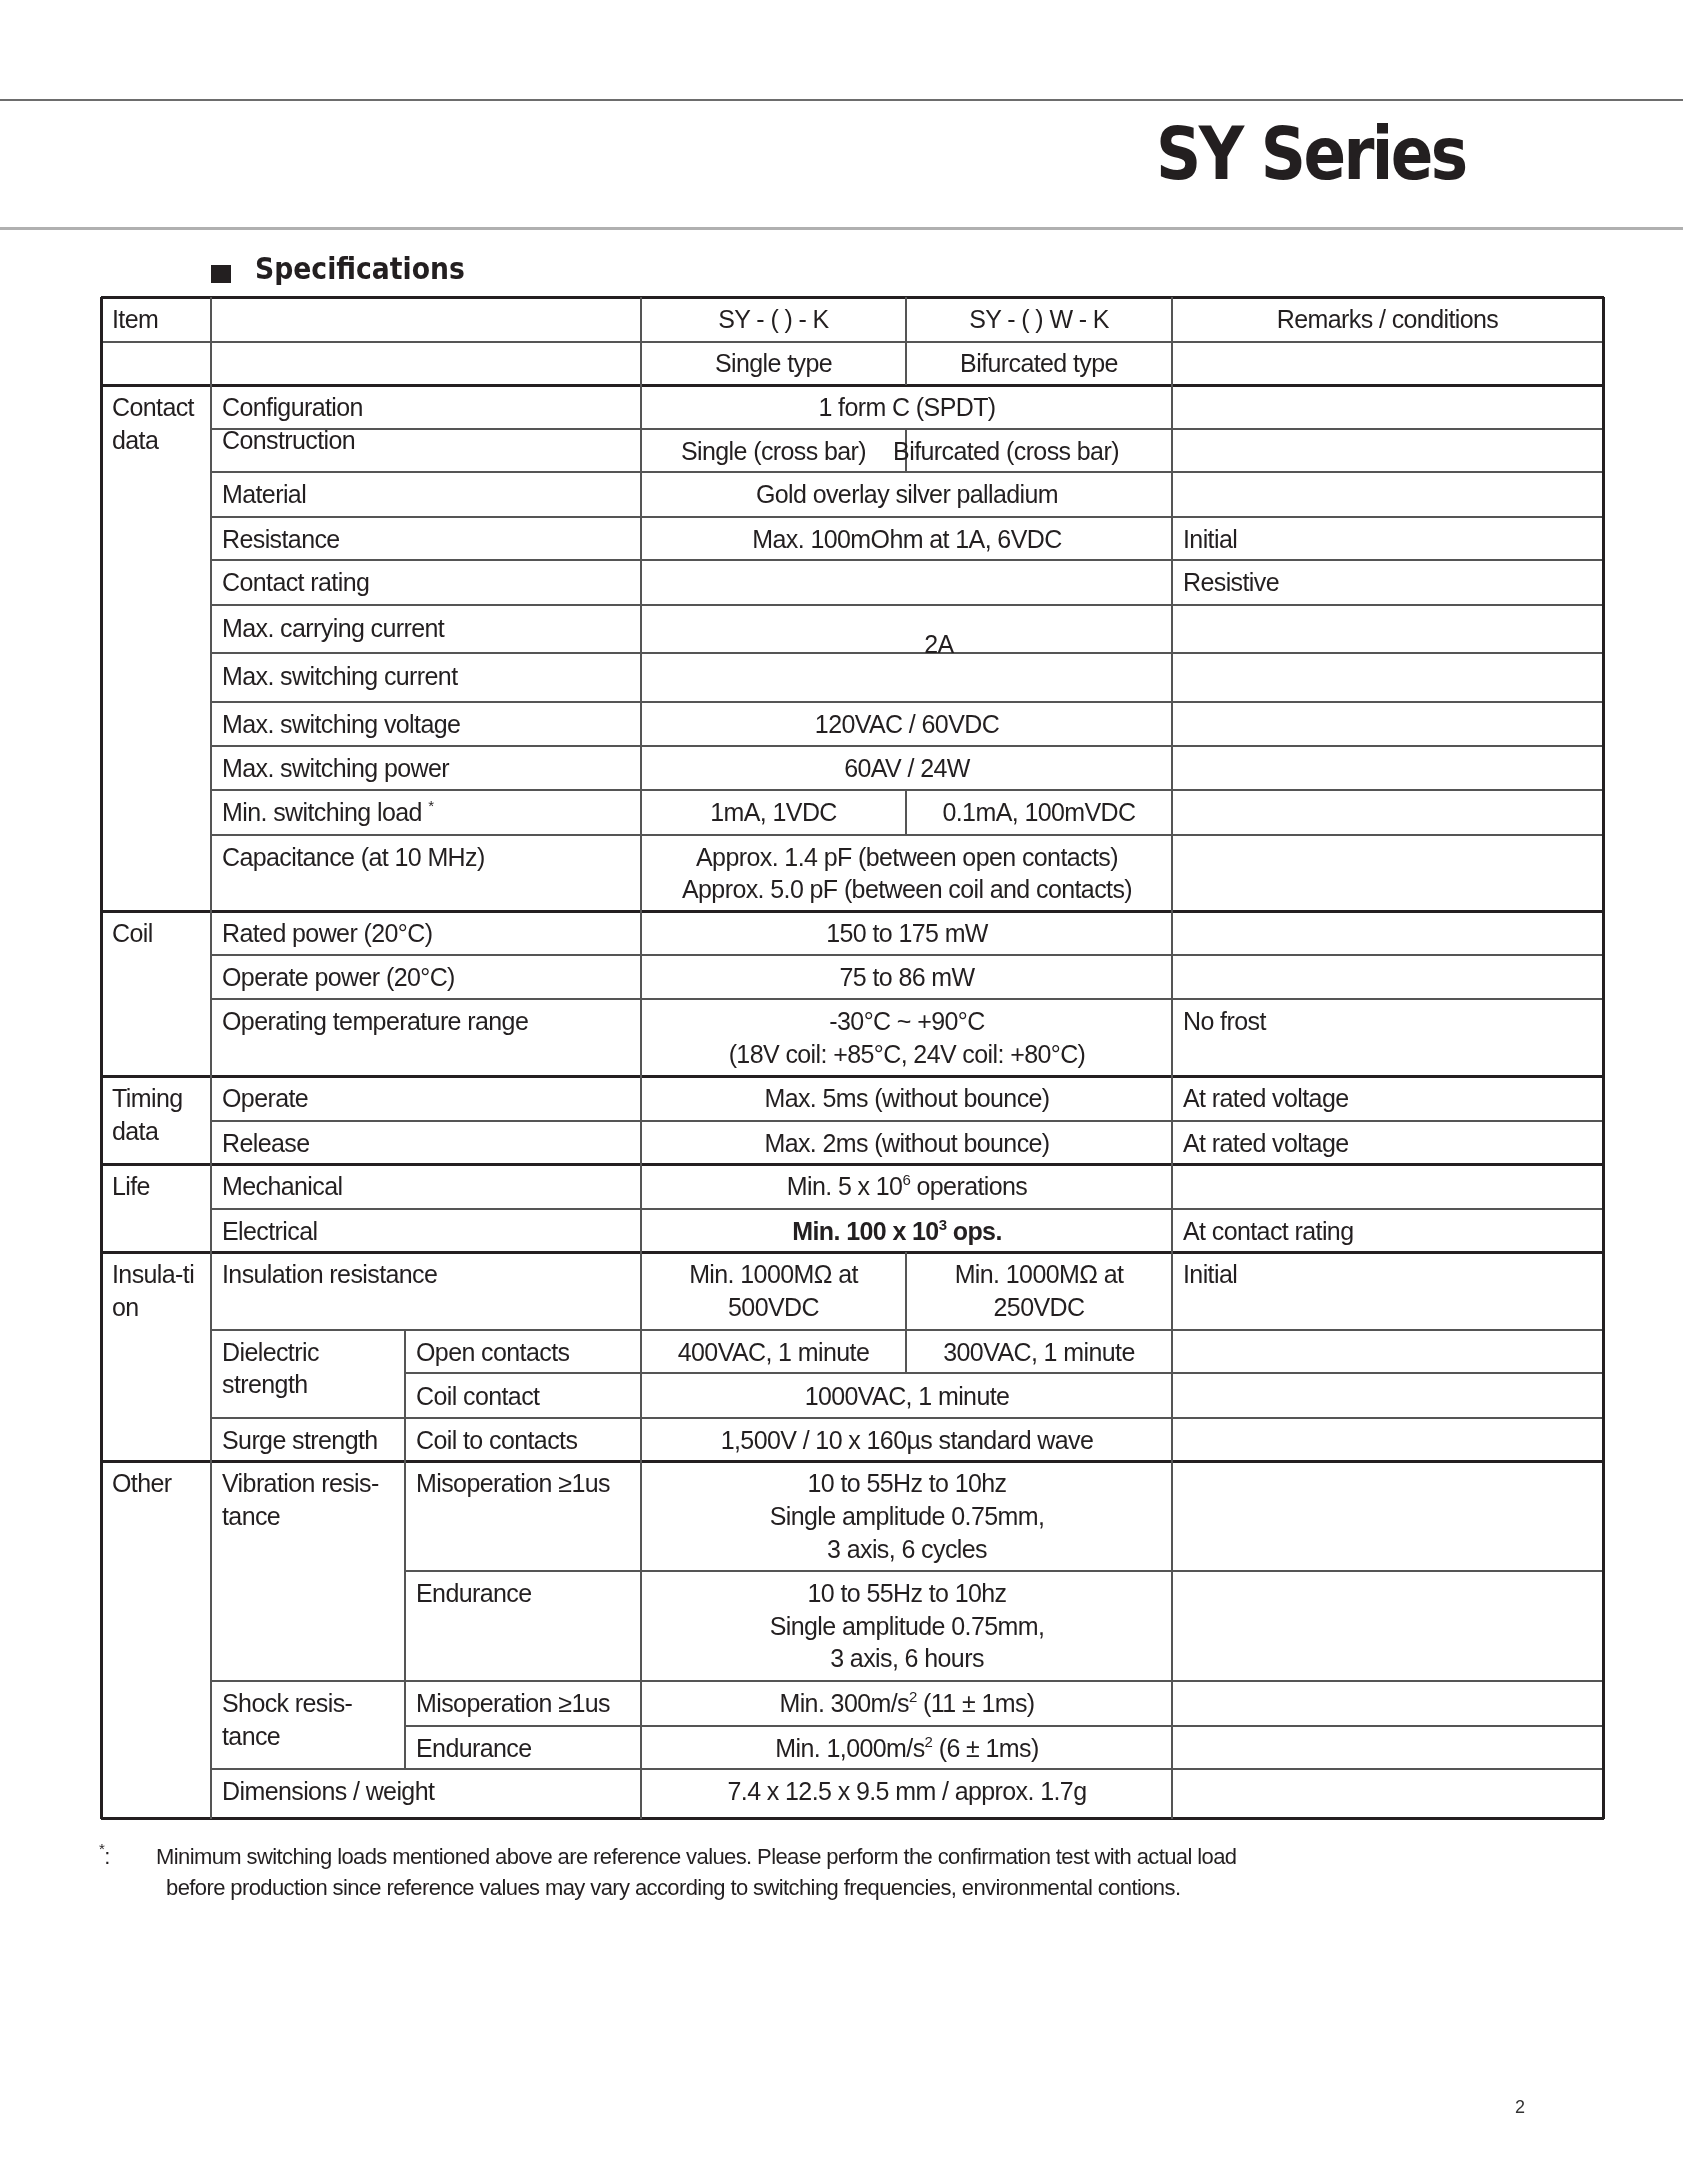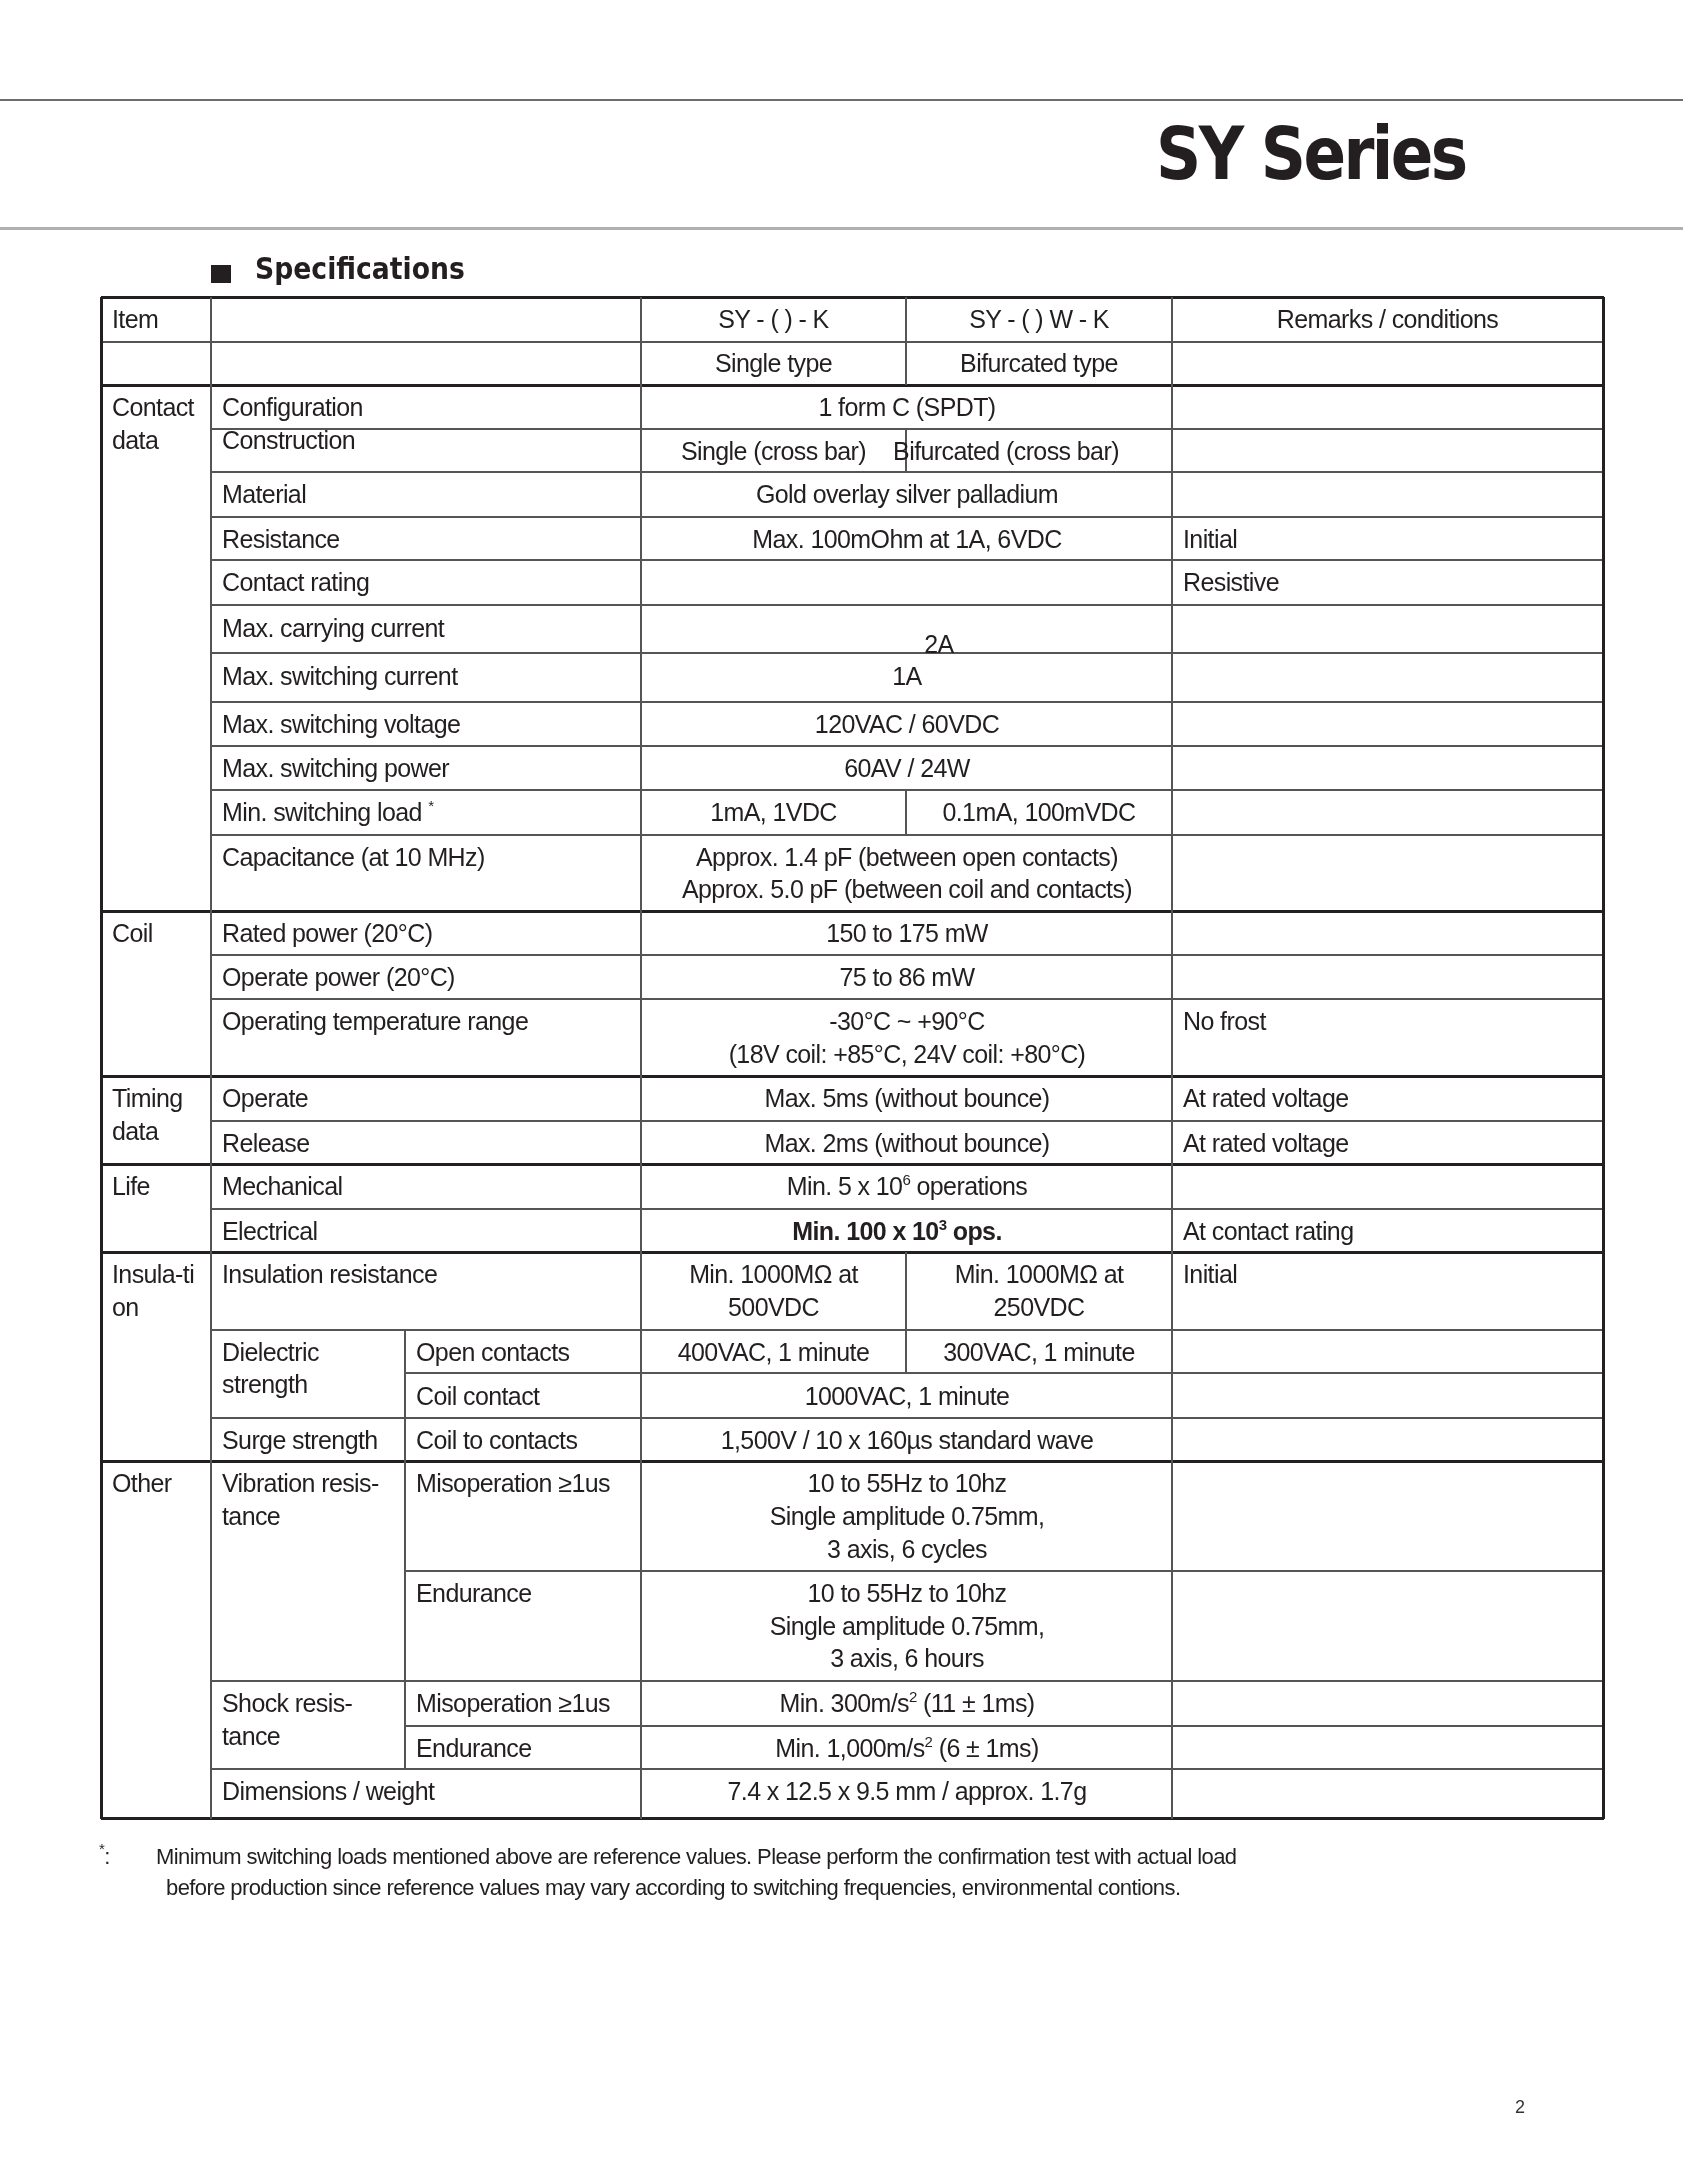--- a/index.html
+++ b/index.html
@@ -130,21 +130,20 @@
   <div class="cell c" style="left: 641px; top: 523px; width: 532px; letter-spacing: -0.6px;">Max. 100mOhm at 1A, 6VDC</div>
   <div class="cell" style="left: 1183px; top: 523px; letter-spacing: -0.6px;">Initial</div>
 
   <div class="cell" style="left: 222px; top: 566px; letter-spacing: -0.6px;">Contact rating</div>
   <div class="cell" style="left: 1183px; top: 566px; letter-spacing: -0.6px;">Resistive</div>
 
   <div class="cell" style="left: 222px; top: 612px; letter-spacing: -0.6px;">Max. carrying current</div>
   <div class="cell c" style="left: 673px; top: 612px; width: 532px; letter-spacing: -0.6px; margin-top: 16px;">2A</div>
 
   <div class="cell" style="left: 222px; top: 660px; letter-spacing: -0.6px;">Max. switching current</div>
-  <div class="cell c" style="left: 641px; top: 660px; width: 532px; letter-spacing: -0.6px;">1A</div>
 
   <div class="cell" style="left: 222px; top: 708px; letter-spacing: -0.6px;">Max. switching voltage</div>
   <div class="cell c" style="left: 641px; top: 708px; width: 532px; letter-spacing: -0.6px;">120VAC / 60VDC</div>
 
   <div class="cell" style="left: 222px; top: 752px; letter-spacing: -0.6px;">Max. switching power</div>
   <div class="cell c" style="left: 641px; top: 752px; width: 532px; letter-spacing: -0.6px;">60AV / 24W</div>
 
   <div class="cell" style="left: 222px; top: 796px; letter-spacing: -0.6px;"><span>Min. switching load</span> <sup>*</sup></div>
   <div class="cell c" style="left: 641px; top: 796px; width: 265px; letter-spacing: -0.6px;">1mA, 1VDC</div>
   <div class="cell c" style="left: 906px; top: 796px; width: 266px; letter-spacing: -0.6px;">0.1mA, 100mVDC</div>

